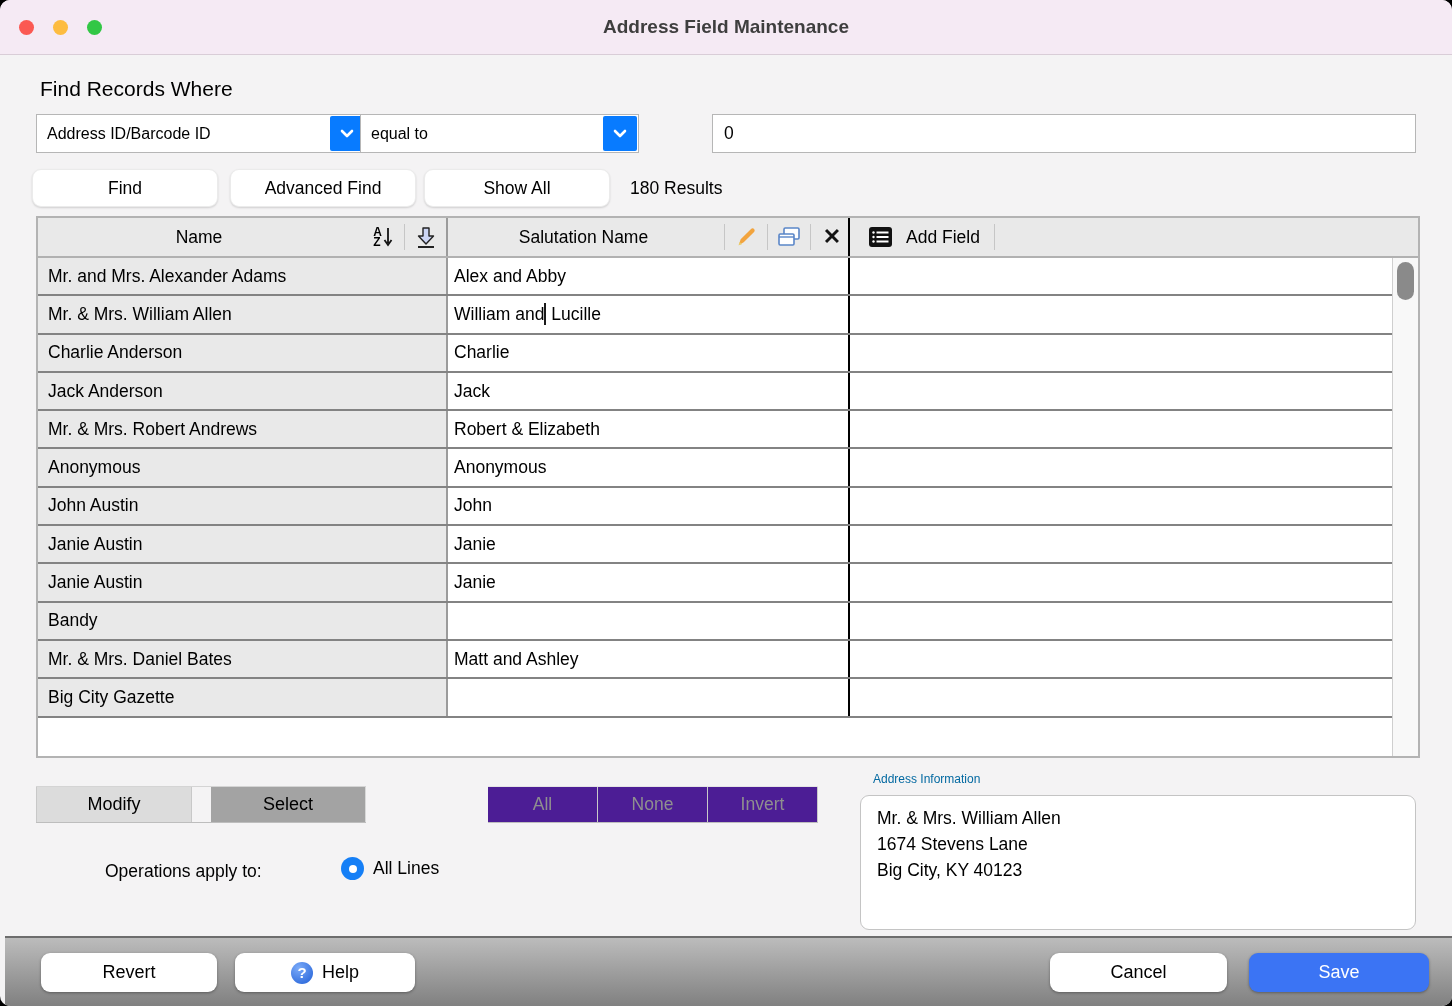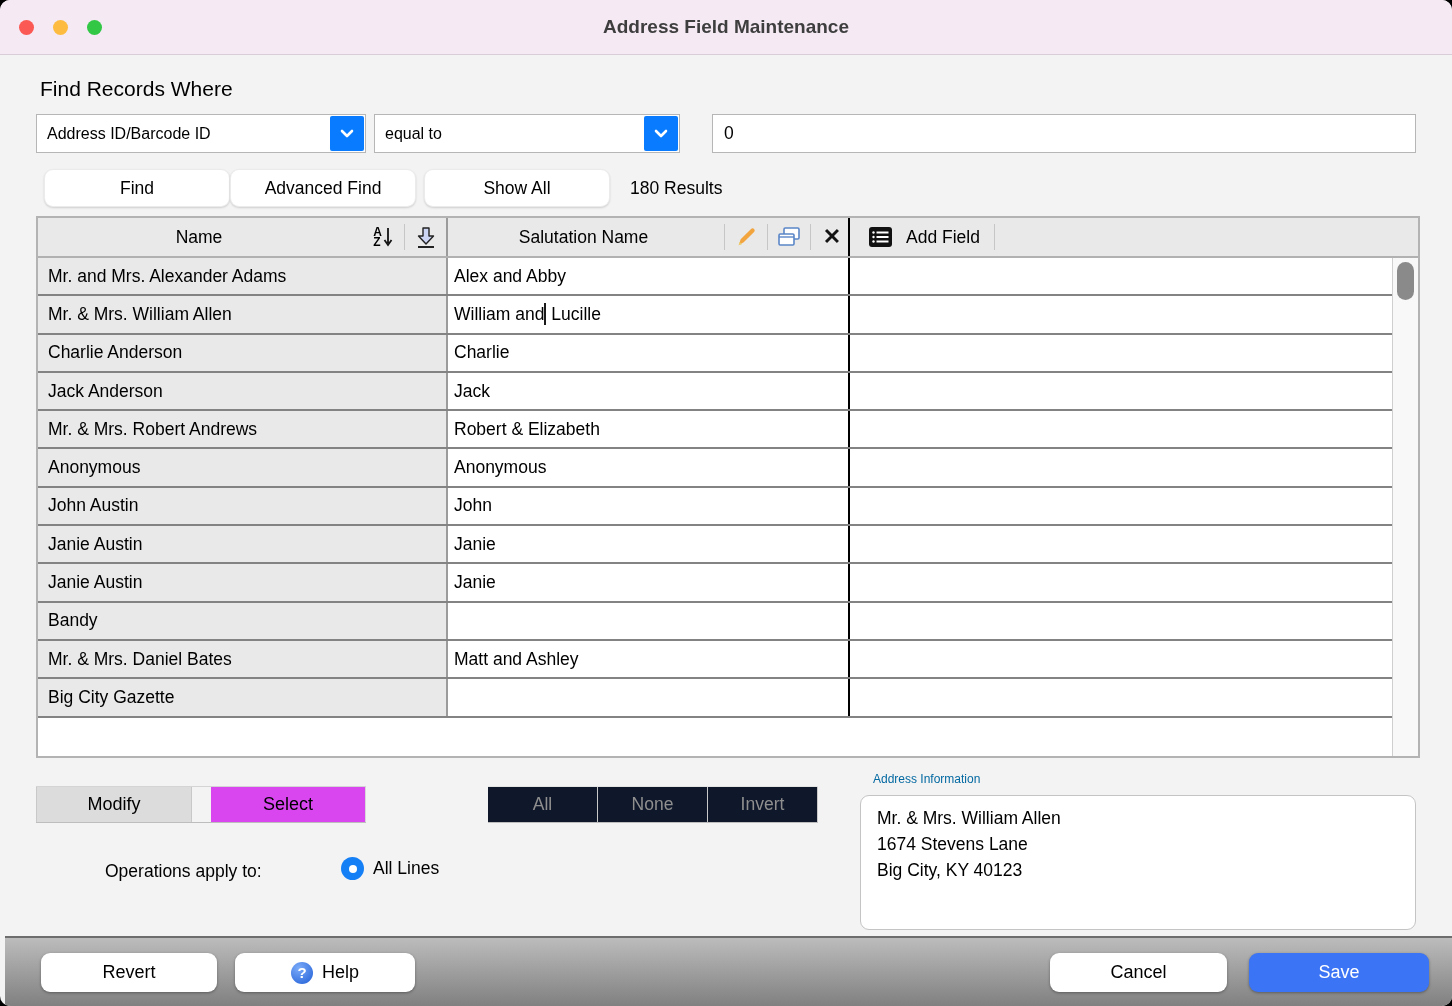--- a/index.html
+++ b/index.html
@@ -18,39 +18,39 @@
   .traffic { position:absolute; left:19px; top:0; height:55px; display:flex; align-items:center; gap:19px; }
   .light { width:15px; height:15px; border-radius:50%; }
   .light.red { background:#fb5953; } .light.yellow { background:#fdbc40; } .light.green { background:#32c745; }
   .title { font-size:19px; font-weight:700; color:#3e3e3e; }
   
   .find-label { position:absolute; left:40px; top:77px; font-size:21px; }
   .dropdown {
     position:absolute; top:114px; height:39px; background:#fff;
     border:1px solid #b6b6b6; display:flex; align-items:center;
   }
-  .dd1 { left:36px; width:330px; } .dd2 { left:374px; width:306px;gap:17px; }
+  .dd1 { left:36px; width:330px; } .dd2 { left:360px; width:279px;gap:17px; }
   .dd-value { flex:1; padding-left:10px; font-size:16px; white-space:nowrap; overflow:hidden; }
   .dd-chev {
     width:34px; height:35px; margin-right:1px; background:#087bff; border-radius:2px;
     display:flex; align-items:center; justify-content:center; flex:none;
   }
   .text-field {
     position:absolute; left:712px; top:114px; width:704px; height:39px;
     border:1px solid #b6b6b6; background:#fff; font-size:17.5px; padding:0 11px;
     font-family:"Liberation Sans", sans-serif; outline:none;
   }
   .pill-btn {
     position:absolute; top:169px; height:38px; background:#fff;
     border:1px solid #ebebeb; border-radius:9px; font-size:17.5px;
     box-shadow:0 1px 2px rgba(0,0,0,0.15);
     display:flex; align-items:center; justify-content:center;
     font-family:"Liberation Sans", sans-serif; color:#000;
   }
-  .btn-find { left:44px; width:186px; } .btn-adv { left:230px; width:186px; } .btn-show { left:424px; width:186px; }
+  .btn-find { left:32px; width:186px; } .btn-adv { left:230px; width:186px; } .btn-show { left:424px; width:186px; }
   .results { position:absolute; left:630px; top:169px; height:38px; display:flex; align-items:center; font-size:17.5px; }
   
   .table {
     position:absolute; left:36px; top:216px; width:1384px; height:542px;
     border:2px solid #b3b3b3; background:#fff; display:flex; flex-direction:column;
   }
   .thead { height:40px; flex:none; display:flex; background:#e9e9e9; border-bottom:2px solid #b1b1b1; }
   .th-name { width:410px; flex:none; border-right:2px solid #9b9b9b; position:relative; display:flex; align-items:center; }
   .th-name-label { position:absolute; left:0; right:86px; text-align:center; font-size:17.5px; }
   .th-name-icons { position:absolute; right:4px; display:flex; align-items:center; }
@@ -78,24 +78,24 @@
   .caret { display:inline-block; width:2px; height:22px; background:#1a1a1a; vertical-align:middle; }
   .vscroll { width:26px; flex:none; border-left:1px solid #cfcfcf; background:#f8f8f8; position:relative; }
   .vthumb { position:absolute; left:4px; top:4px; width:17px; height:38px; background:#8a8a8a; border-radius:9px; }
   
   .tabs {
     position:absolute; left:36px; top:786px; width:330px; height:37px; display:flex;
     border-top:1px solid #d4d4d4; border-bottom:1px solid #bdbdbd;
   }
   .tab { flex:1; display:flex; align-items:center; justify-content:center; font-size:18px; }
   .tab.active { background:#dcdcdc; border-left:1px solid #c8c8c8; border-right:1px solid #c8c8c8; }
-  .tab.inactive { background:#d946ef; border-right:1px solid #d8d8d8;margin-left:19px; }
+  .tab.inactive { background:#a3a3a3; border-right:1px solid #d8d8d8;margin-left:19px; }
   .segmented {
     position:absolute; left:488px; top:786px; width:330px; height:37px; display:flex;
-    background:#0f172a; border-bottom:1px solid #bdbdbd; border-top:1px solid #e4e4e4;
+    background:#4c1d95; border-bottom:1px solid #bdbdbd; border-top:1px solid #e4e4e4;
   }
   .segment {
     flex:1; display:flex; align-items:center; justify-content:center;
     font-size:17.5px; color:#8f8f8f; border-right:1px solid #c9c9c9;
   }
   .ops-label { position:absolute; left:105px; top:861px; font-size:17.5px; }
   .radio-row { position:absolute; left:341px; display:flex; align-items:center; gap:9px; font-size:17.5px; }
   .radio-row.r1 { top:857px; } .radio-row.r2 { top:897px;margin-top:48px; }
   .radio { width:23px; height:23px; border-radius:50%; display:flex; align-items:center; justify-content:center; flex:none; }
   .radio.on { background:#157ff6; }

